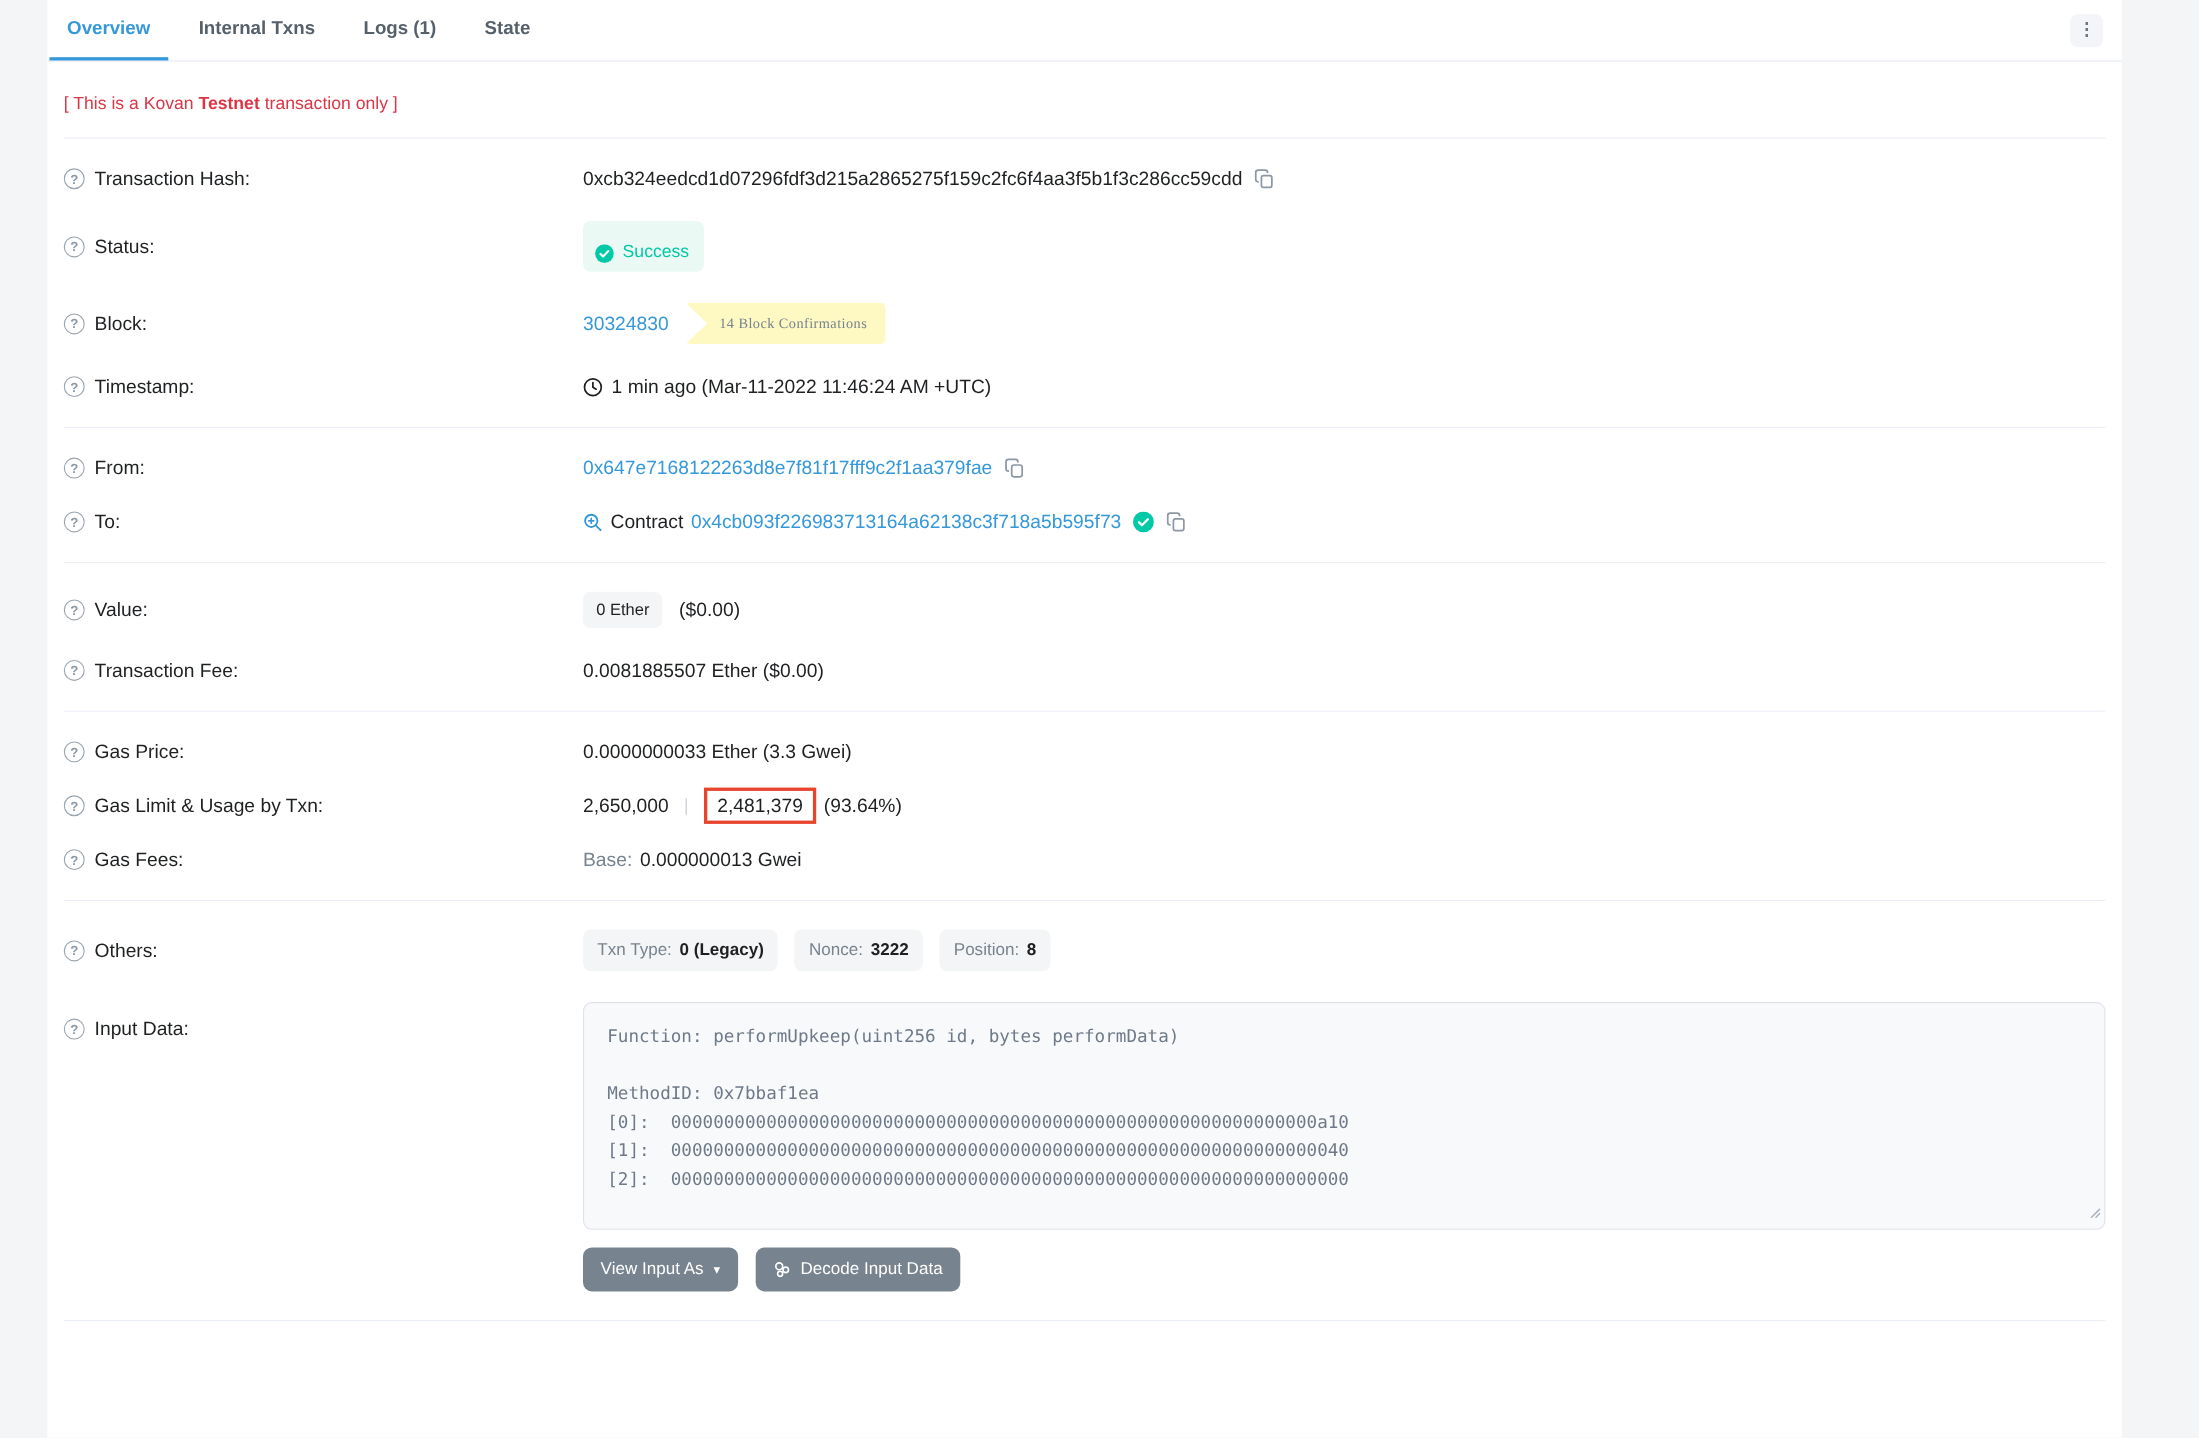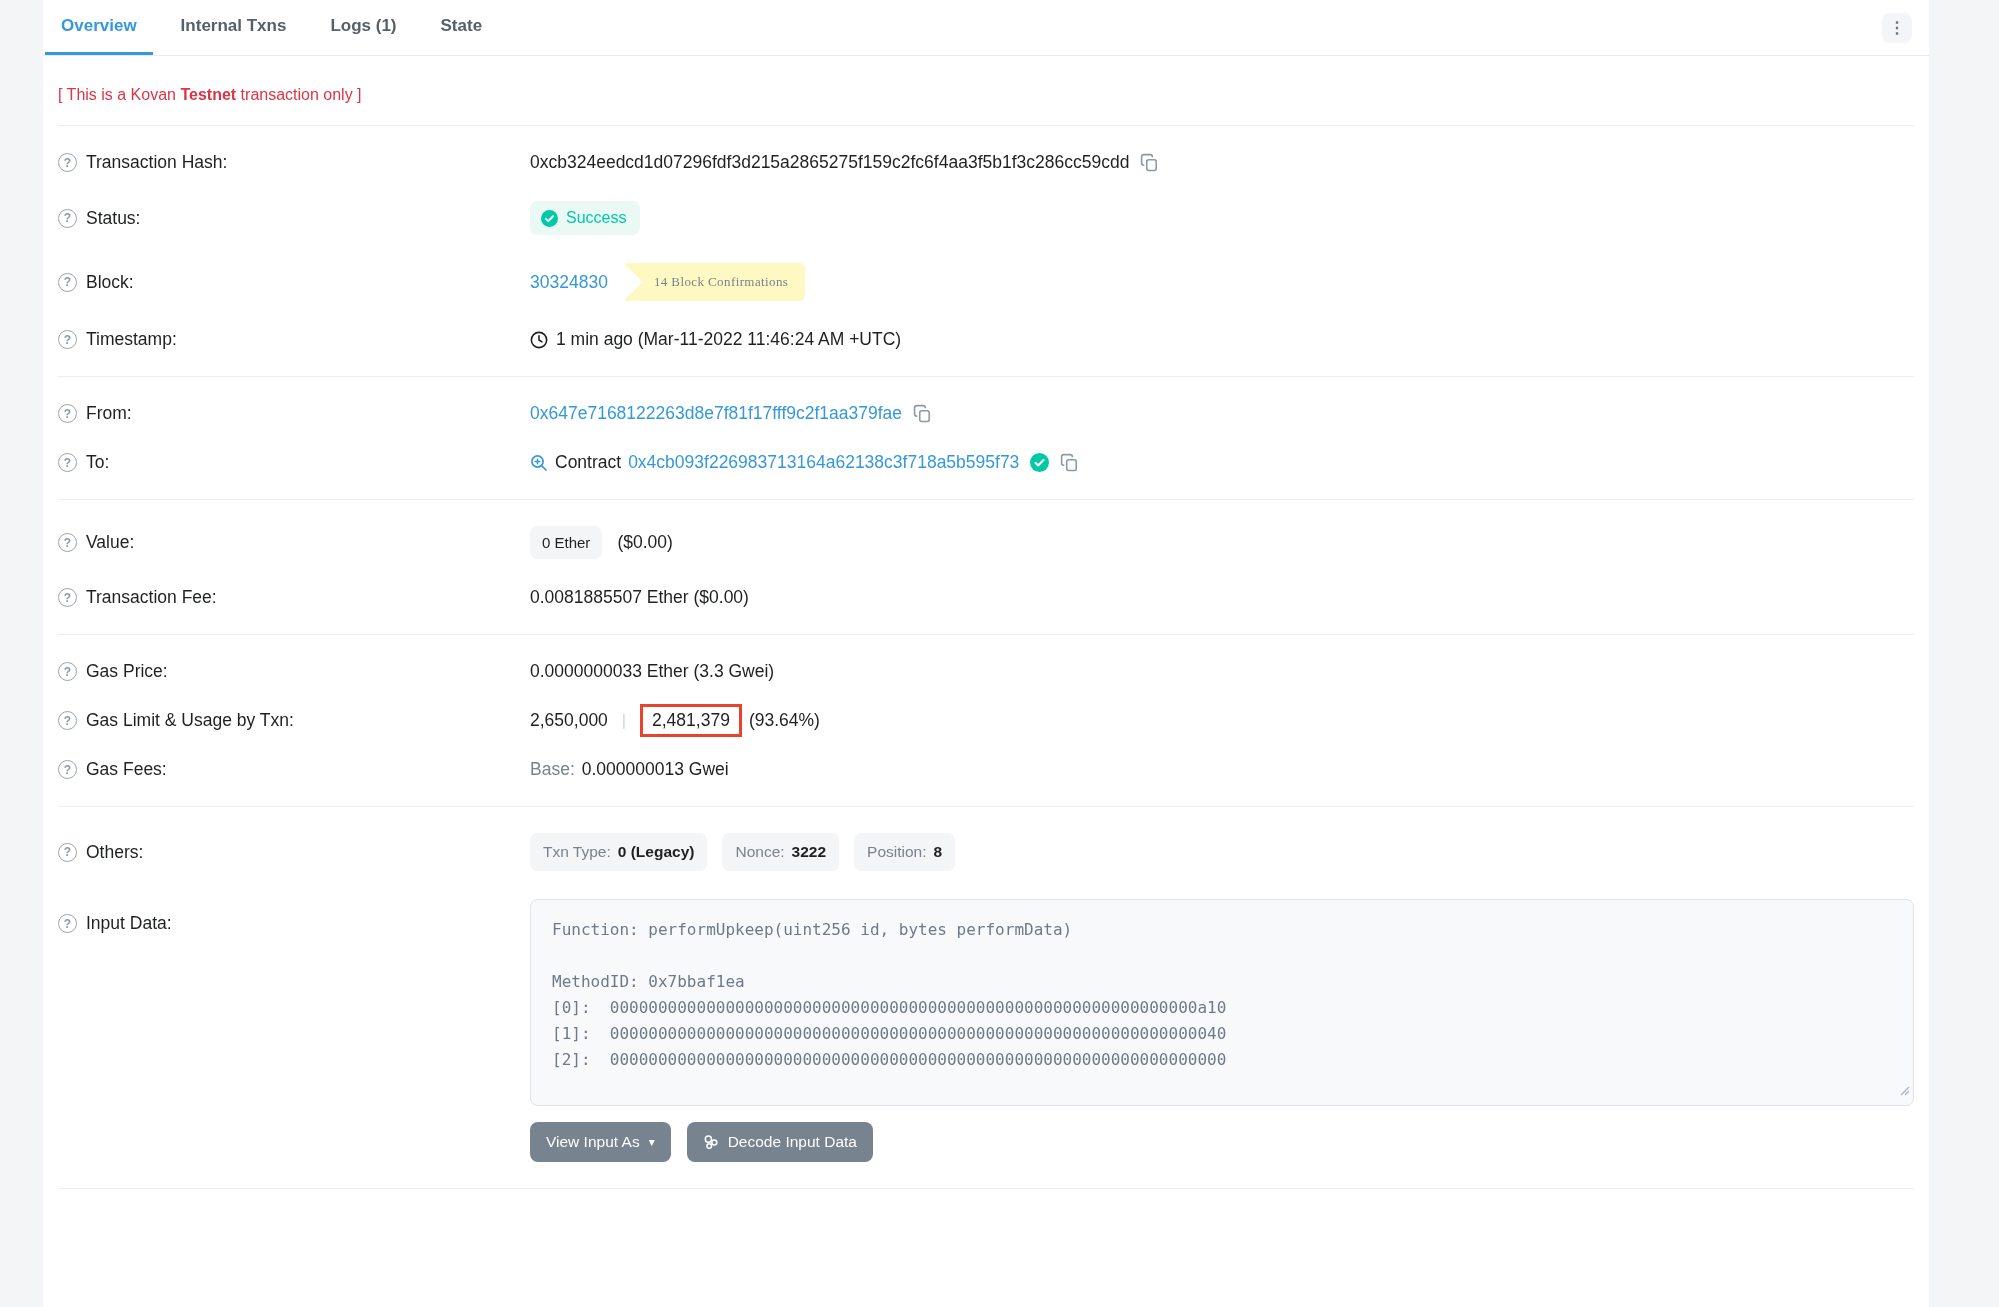--- a/index.html
+++ b/index.html
@@ -39,21 +39,21 @@
   .help { flex:0 0 auto; width:19px; height:19px; border-radius:50%; border:1.5px solid #9aa4ae; color:#8c98a4;
           font-size:12px; font-weight:700; display:inline-flex; align-items:center; justify-content:center;
           margin-right:9px; cursor:pointer; }
   .row-value { flex:1; min-width:0; display:flex; align-items:center; font-size:17.5px; color:#1e2022; }
 
   .link { color:#3498db; text-decoration:none; cursor:pointer; }
   .copy-btn { margin-left:11px; padding:0; background:none; border:0; cursor:pointer; display:inline-flex; align-items:center; }
   .icon { display:inline-flex; align-items:center; }
 
   .badge-success { display:inline-flex; align-items:center; gap:8px; background:#ebf9f4; color:#00c9a7;
-                   font-size:16px; padding:8px 14px 8px 11px; border-radius:7px; }
+                   font-size:16px; padding:20px 14px 8px 11px; border-radius:7px; }
 
   .badge-confirm { margin-left:15px; background:#fef9c3; color:#77838f; font-size:13px; letter-spacing:.4px;
                    padding:11px 17px 11px 31px; border-radius:5px;
                    clip-path:polygon(0 0,100% 0,100% 100%,0 100%,20px 50%);font-family:Liberation Serif, serif; }
 
   .clock-icon { margin-right:8px; }
   .zoomin-icon { margin-right:7px; }
   .verified-icon { margin-left:11px; }
   .to-word { margin-right:7px; }
 

